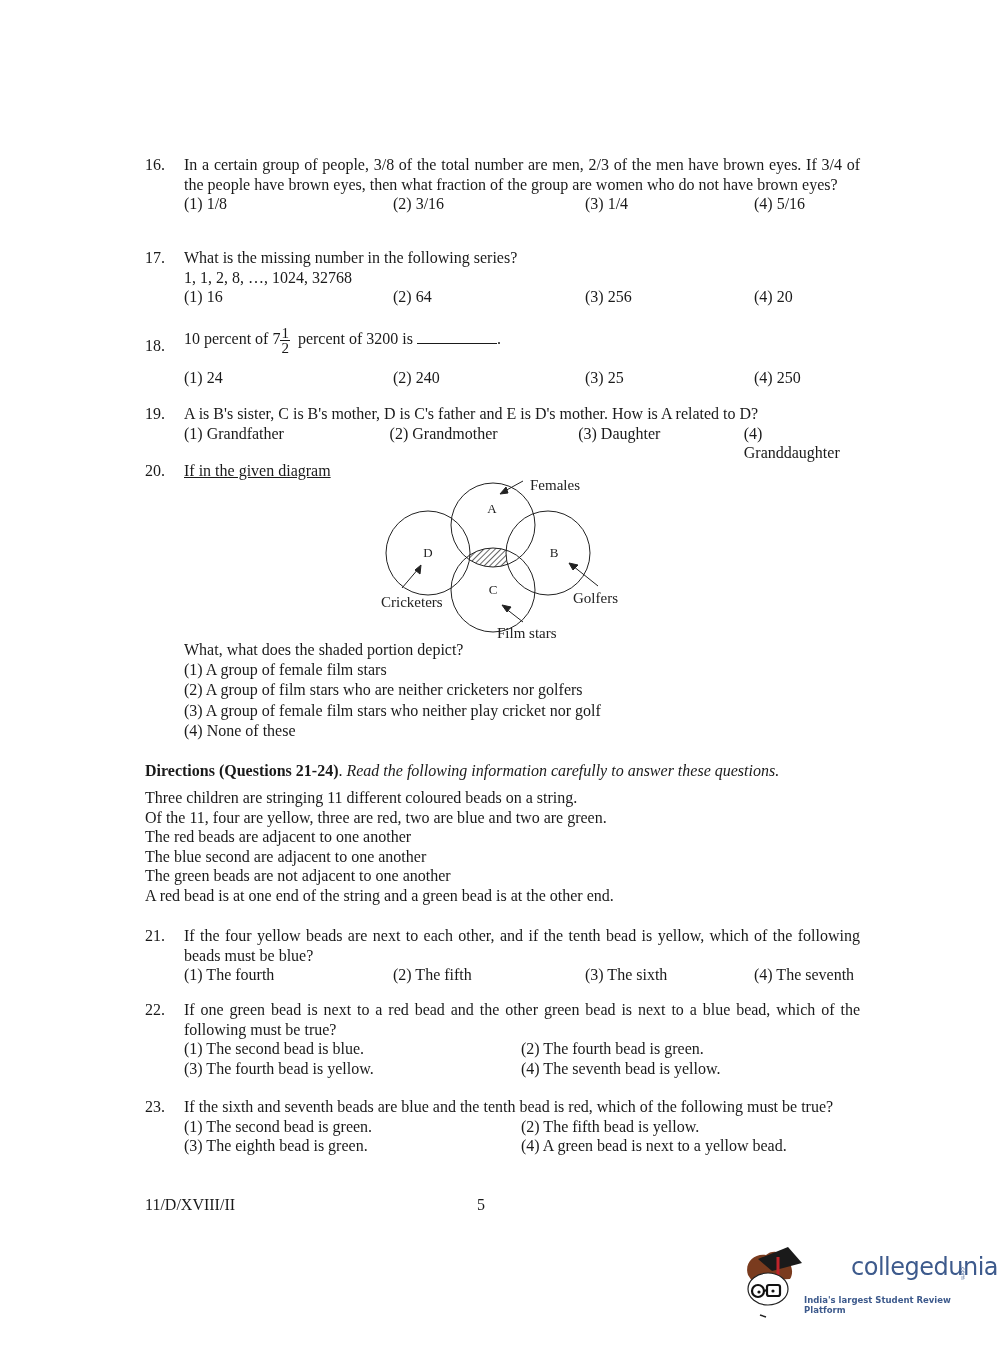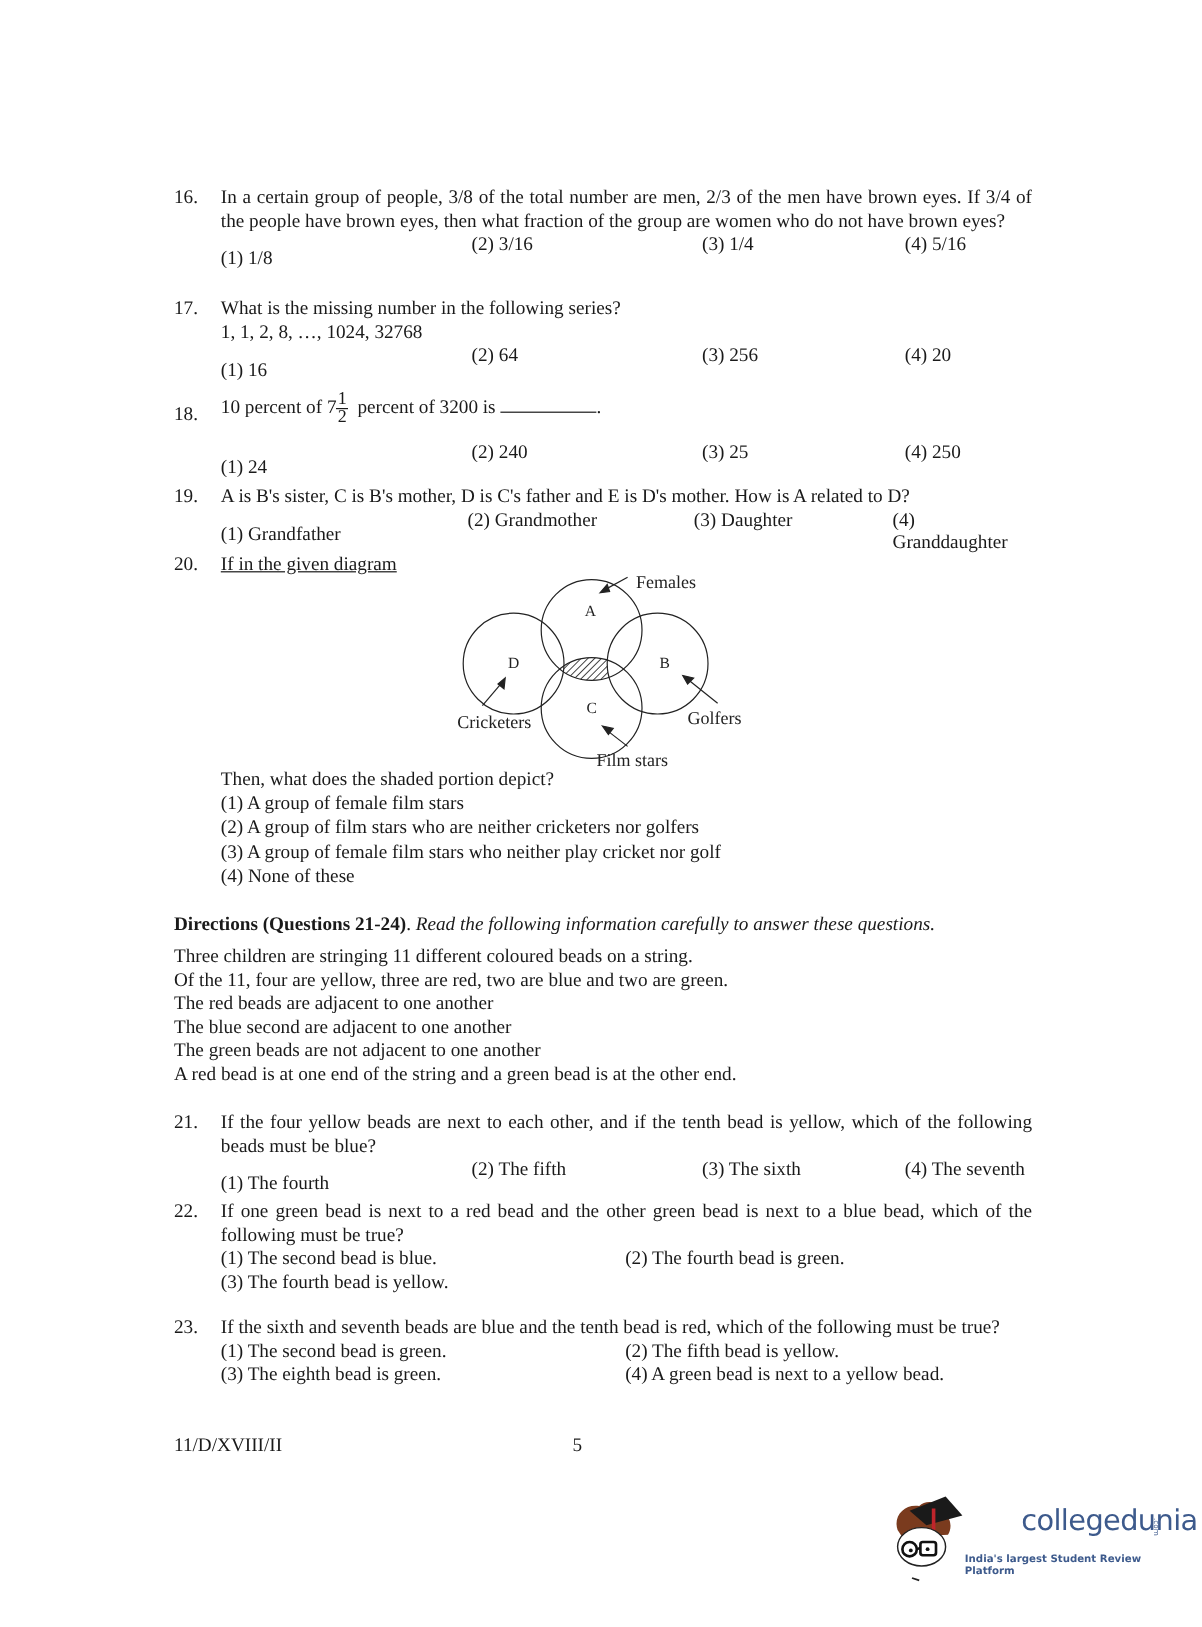--- a/index.html
+++ b/index.html
@@ -3,21 +3,21 @@
   <meta charset="utf-8">
   <style>
     html, body { margin: 0; padding: 0; background: #ffffff; }
     body { width: 1002px; height: 1356px; position: relative; overflow: hidden;
            font-family: "Liberation Serif", "DejaVu Serif", serif; color: #1a1a1a; font-size: 16px; }
     .q { position: absolute; left: 145px; width: 715px; line-height: 19.5px; }
     .qnum { position: absolute; left: 0; top: 0; }
     .qbody { margin-left: 39px; text-align: justify; }
     .opts4 { margin-left: 39px; display: flex; }
     .opts4 span { display: inline-block; }
-    .opts4 span:nth-child(1) { width: 168px; margin-top: 12px; }
+    .opts4 span:nth-child(1) { width: 168px; }
     .opts4 span:nth-child(2) { width: 168px; margin-left: 41px; }
     .opts4 span:nth-child(3) { width: 169px; margin-left: 24px; }
     .opts2 { margin-left: 39px; display: grid; grid-template-columns: 337px auto; }
     .optsv { margin-left: 39px; }
     .optsv div { line-height: 20.5px; }
     .frac { display: inline-block; vertical-align: middle; text-align: center; line-height: 14px; margin: 0 4px 0 0; }
     .frac .n { display: block; border-bottom: 1px solid #1a1a1a; padding: 0 1px; font-size: 15px; }
     .frac .d { display: block; font-size: 15px; }
     .blank { display: inline-block; width: 80px; border-bottom: 1px solid #1a1a1a; height: 14px; vertical-align: baseline; }
     .dir { position: absolute; left: 145px; top: 762px; width: 715px; }
@@ -144,21 +144,21 @@
       <polygon points="51,95 50,104 45,100"></polygon>
       <line x1="228" y1="116" x2="203" y2="96"></line>
       <polygon points="199,93 208,95 203,100"></polygon>
       <line x1="153" y1="152" x2="135" y2="138"></line>
       <polygon points="132,135 141,137 137,142"></polygon>
     </g>
   </svg>
 </div>
 
 <div class="q" style="top:640px;">
-  <div class="qbody">Then, what does the shaded portion depict?</div>
+  <div class="qbody">What, what does the shaded portion depict?</div>
   <div class="optsv">
     <div>(1) A group of female film stars</div>
     <div>(2) A group of film stars who are neither cricketers nor golfers</div>
     <div>(3) A group of female film stars who neither play cricket nor golf</div>
     <div>(4) None of these</div>
   </div>
 </div>
 
 <div class="dir">
   <b>Directions (Questions 21-24)</b>. <i>Read the following information carefully to answer these questions.</i>
@@ -183,20 +183,21 @@
   </div>
 </div>
 
 <div class="q" style="top:1000px;">
   <span class="qnum">22.</span>
   <div class="qbody">If one green bead is next to a red bead and the other green bead is next to a blue bead, which of the following must be true?</div>
   <div class="opts2">
     <span>(1) The second bead is blue.</span>
     <span>(2) The fourth bead is green.</span>
     <span>(3) The fourth bead is yellow.</span>
+    <span>(4) The seventh bead is yellow.</span>
   </div>
 </div>
 
 <div class="q" style="top:1097px;">
   <span class="qnum">23.</span>
   <div class="qbody">If the sixth and seventh beads are blue and the tenth bead is red, which of the following must be true?</div>
   <div class="opts2">
     <span>(1) The second bead is green.</span>
     <span>(2) The fifth bead is yellow.</span>
     <span>(3) The eighth bead is green.</span>

